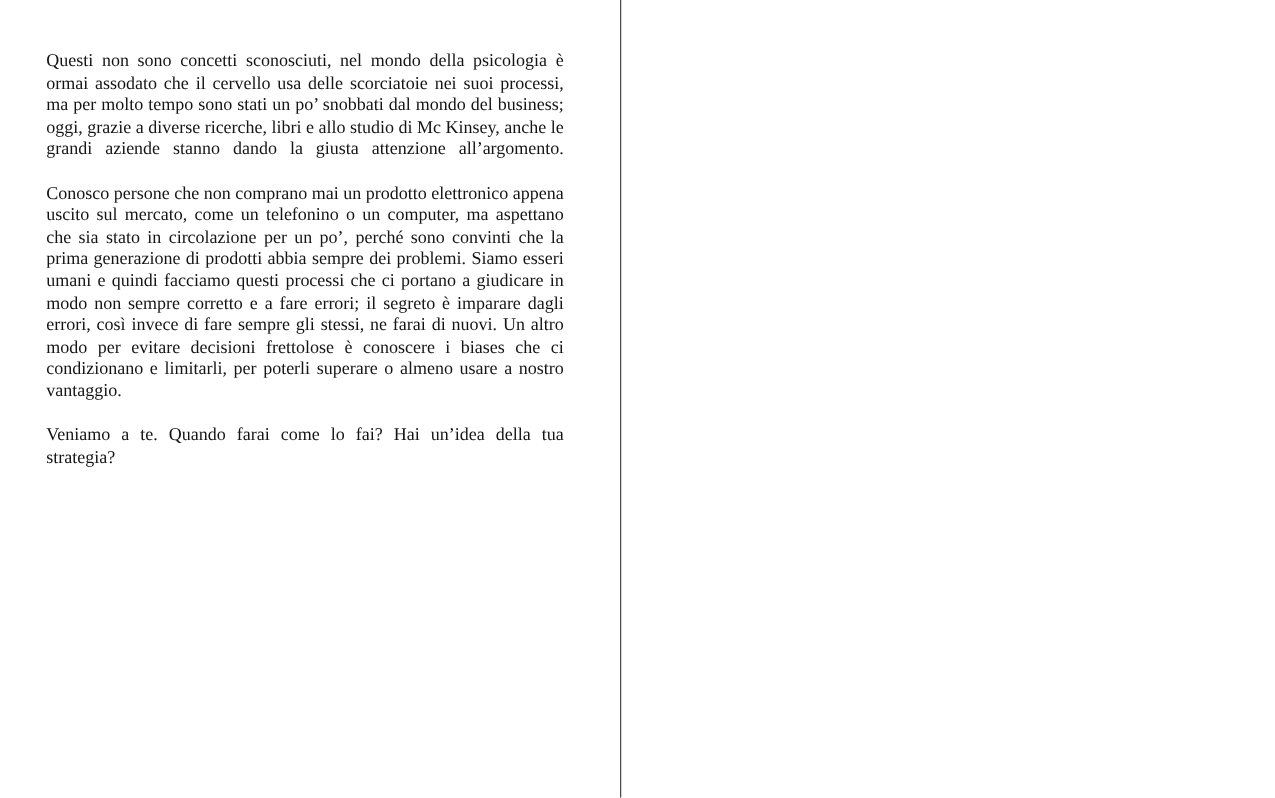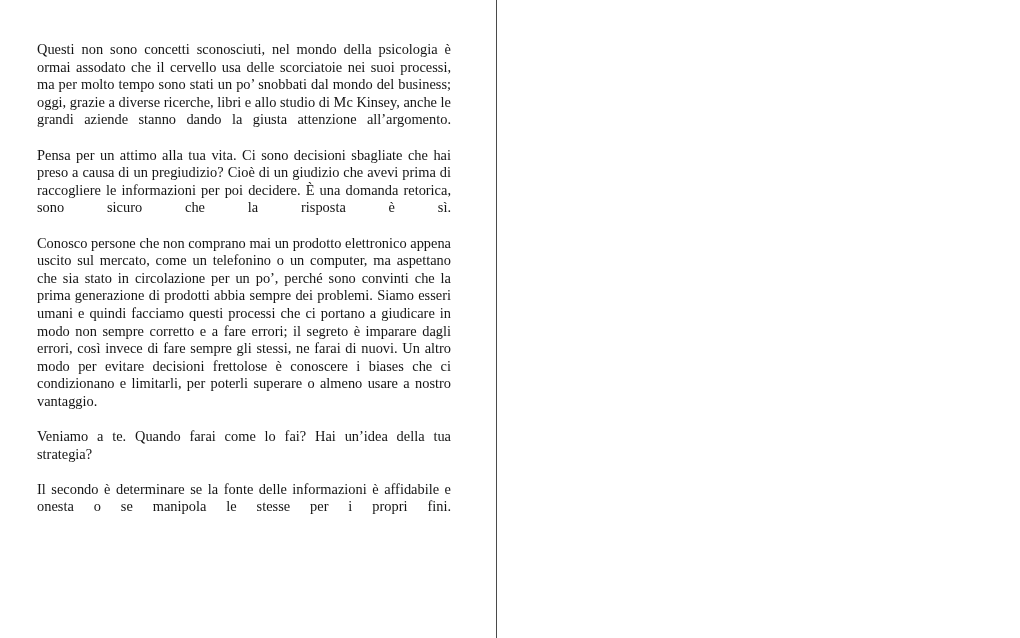--- a/index.html
+++ b/index.html
@@ -67,24 +67,22 @@
   }
 </style>
 </head>
 <body>
 
 <div class="spread">
 
   <div class="page page-left">
     <div class="col col-left">
       <p class="para">Questi non sono concetti sconosciuti, nel mondo della psicologia è ormai assodato che il cervello usa delle scorciatoie nei suoi processi, ma per molto tempo sono stati un po’ snobbati dal mondo del business; oggi, grazie a diverse ricerche, libri e allo studio di Mc Kinsey, anche le grandi aziende stanno dando la giusta attenzione all’argomento.</p>
-      <p class="para">Pensa per un attimo alla tua vita. Ci sono decisioni sbagliate che hai preso a causa di un pregiudizio? Cioè di un giudizio che avevi prima di raccogliere le informazioni per poi decidere. È una domanda retorica, sono sicuro che la risposta è sì.</p>
       <p class="para">Conosco persone che non comprano mai un prodotto elettronico appena uscito sul mercato, come un telefonino o un computer, ma aspettano che sia stato in circolazione per un po’, perché sono convinti che la prima generazione di prodotti abbia sempre dei problemi. Siamo esseri umani e quindi facciamo questi processi che ci portano a giudicare in modo non sempre corretto e a fare errori; il segreto è imparare dagli errori, così invece di fare sempre gli stessi, ne farai di nuovi. Un altro modo per evitare decisioni frettolose è conoscere i biases che ci condizionano e limitarli, per poterli superare o almeno usare a nostro vantaggio.</p>
       <p class="para">Veniamo a te. Quando farai come lo fai? Hai un’idea della tua strategia?</p>
-      <p class="para">Il secondo è determinare se la fonte delle informazioni è affidabile e onesta o se manipola le stesse per i propri fini.</p>
     </div>
   </div>
 
   <div class="gutter-rule"></div>
 
   <div class="page page-right">
     
 
     
 

